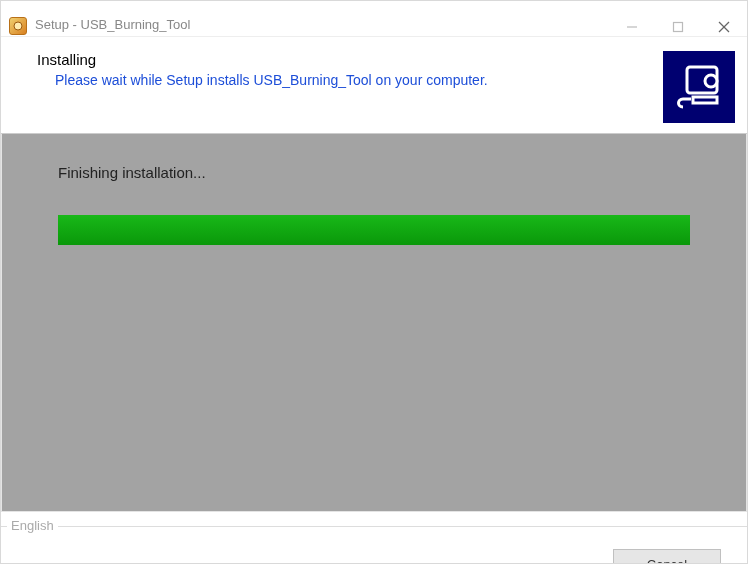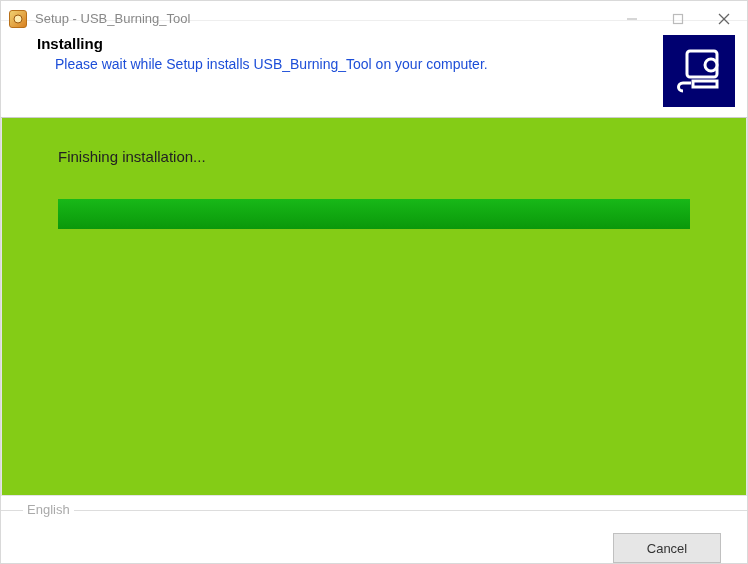--- a/index.html
+++ b/index.html
@@ -5,23 +5,22 @@
   * { box-sizing: border-box; margin: 0; padding: 0; }
   body {
     font-family: "Segoe UI", Tahoma, sans-serif;
     background: #fff;
     width: 748px;
     height: 564px;
     overflow: hidden;
     border: 1px solid #d9d9d9;
   }
   .titlebar {
-    height: 20px;
+    height: 36px;
     display: flex;
-    align-items: center;
     padding: 16px 0 0 8px;
     color: #888;
     font-size: 13px;
     border-bottom: 1px solid #eee;
   }
   .titlebar .app-icon {
     width: 18px; height: 18px;
     margin-right: 8px;
     display: inline-flex; align-items:center; justify-content:center;
     background: linear-gradient(135deg,#f0d070,#d88020);
@@ -43,40 +42,40 @@
 
   .header {
     display: flex;
     padding: 14px 12px 10px 36px;
     border-bottom: 1px solid #ccc;
     align-items: flex-start;
     position: relative;
   }
   .header-text { flex: 1; }
   .header-title {
-    font-weight: 700;
+    font-weight: 400;
     font-size: 15px;
     color: #000;
     margin-bottom: 4px;
   }
   .header-sub {
     font-size: 14px;
     color: #1d4ed8;
     padding-left: 18px;
   }
   .banner {
     width: 72px; height: 72px;
     background: #000070;
     margin-left: 8px;
     display:flex;align-items:center;justify-content:center;
   }
   .banner svg { width: 56px; height: 56px; }
 
   .content {
-    background: #84cc16;
+    background: #a3a3a3;
     border: 1px solid #e4e4e4;
     border-top: none;
     height: 378px;
     padding: 30px 56px 0 56px;
   }
   .status-text {
     font-size: 15px;
     color: #222;
     margin-bottom: 34px;
   }
@@ -91,21 +90,21 @@
     background: linear-gradient(#18b818,#0a980a);
   }
 
   .lang-row {
     position: relative;
     height: 28px;
     margin-top: -6px;
   }
   .lang-legend {
     position: absolute;
-    left: 22px;
+    left: 6px;
     top: 12px;
     background: #fff;
     padding: 0 4px;
     font-size: 13px;
     color: #aaa;
   }
   .lang-line {
     position: absolute;
     top: 20px;
     left: 0; right: 0;

